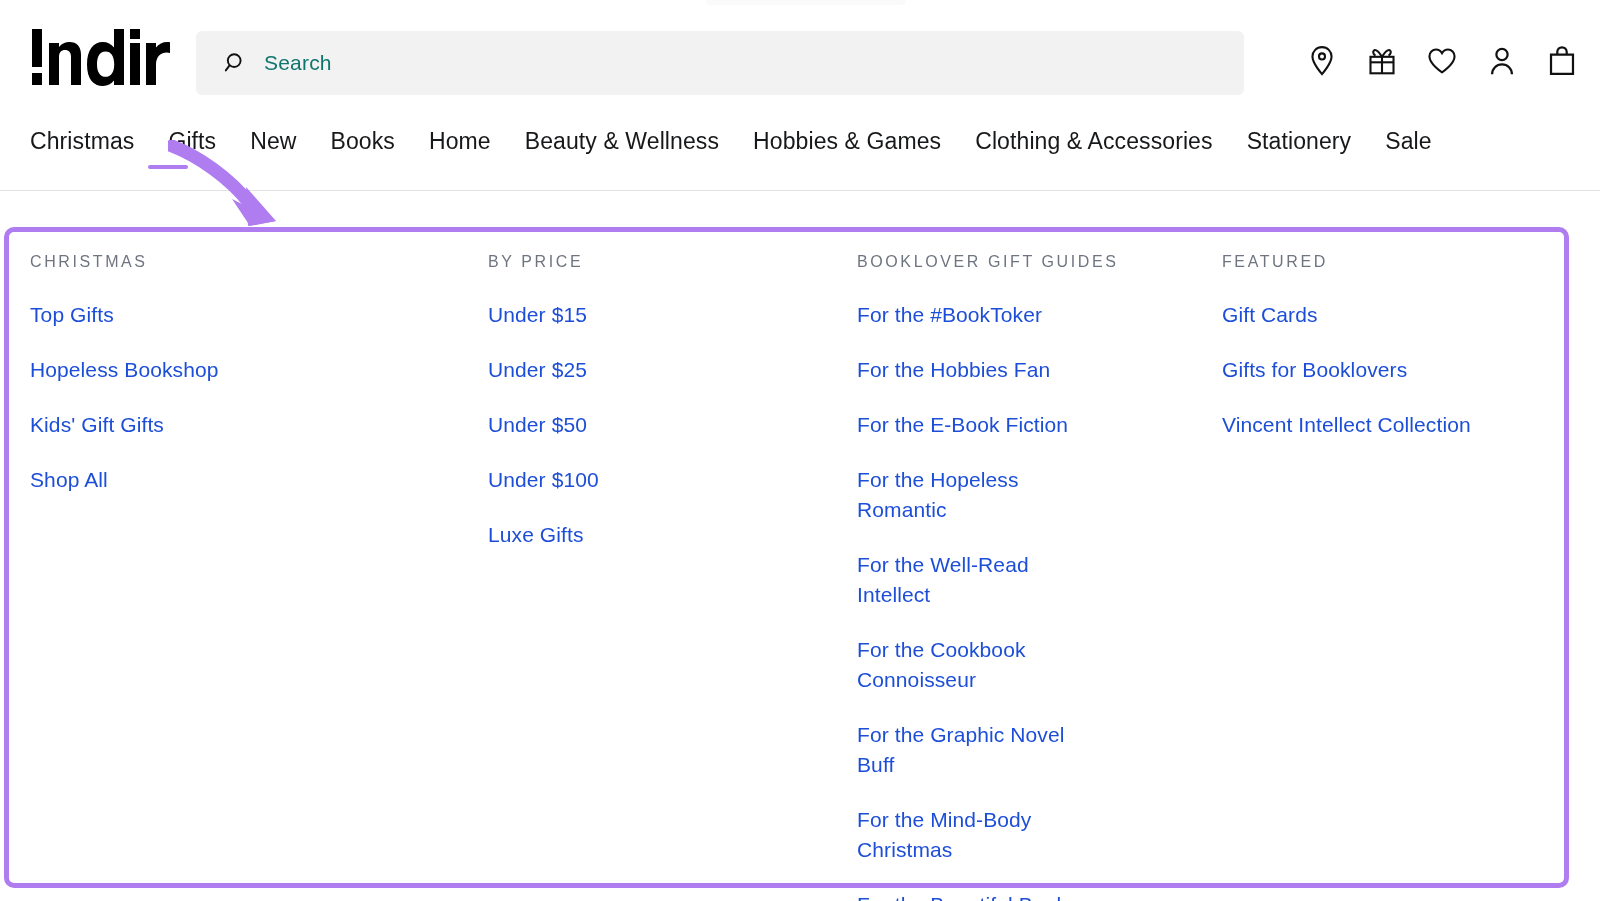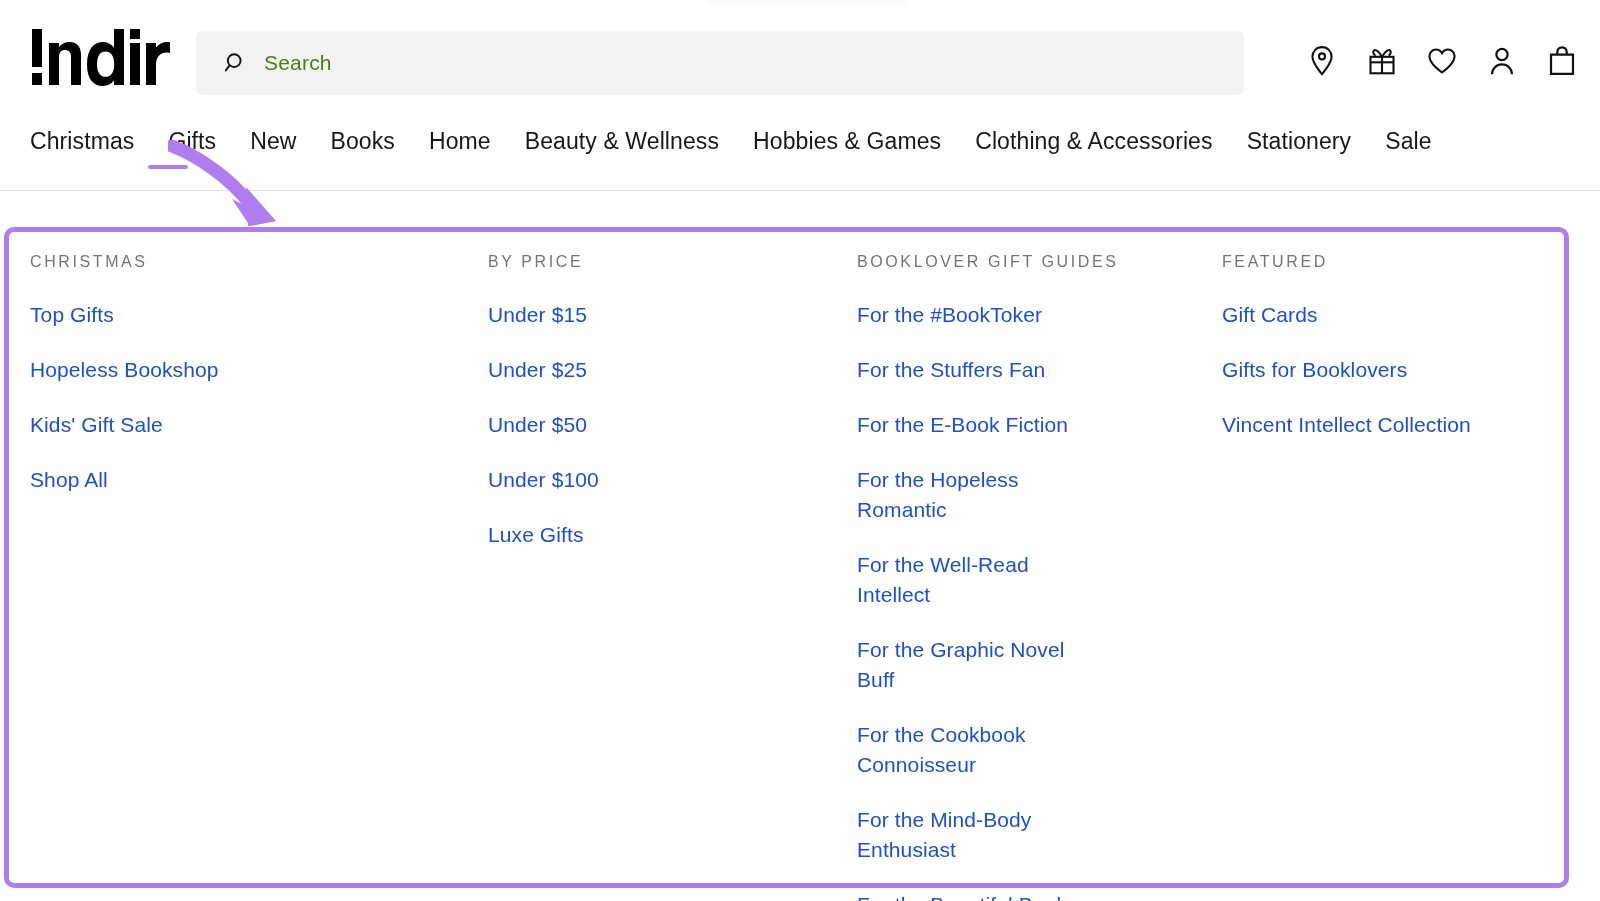--- a/index.html
+++ b/index.html
@@ -65,21 +65,21 @@
   }
   .search-icon {
     width: 24px;
     height: 24px;
     flex: 0 0 auto;
     display: block;
   }
   .search-placeholder {
     margin-left: 16px;
     font-size: 21px;
-    color: #4d7c0f;
+    color: #0f766e;
     letter-spacing: 0.2px;
     font-family: "Liberation Sans", sans-serif;
   }
 
   .header-icons {
     position: absolute;
     right: 36px;
     top: 44px;
     display: flex;
     align-items: center;
@@ -295,47 +295,47 @@
   <div class="nav-divider"></div>
 
   <div class="megamenu">
     <div class="menu-cols">
 
       <div class="menu-col col-christmas">
         <div class="col-heading">CHRISTMAS</div>
         <ul class="col-list">
           <li>Top Gifts</li>
           <li>Hopeless Bookshop</li>
-          <li>Kids' Gift Sale</li>
+          <li>Kids' Gift Gifts</li>
           <li>Shop All</li>
         </ul>
       </div>
 
       <div class="menu-col col-price">
         <div class="col-heading">BY PRICE</div>
         <ul class="col-list">
           <li>Under $15</li>
           <li>Under $25</li>
           <li>Under $50</li>
           <li>Under $100</li>
           <li>Luxe Gifts</li>
         </ul>
       </div>
 
       <div class="menu-col col-guides">
         <div class="col-heading">BOOKLOVER GIFT GUIDES</div>
         <ul class="col-list">
           <li>For the #BookToker</li>
-          <li>For the Stuffers Fan</li>
+          <li>For the Hobbies Fan</li>
           <li>For the E-Book Fiction</li>
           <li>For the Hopeless Romantic</li>
           <li>For the Well-Read Intellect</li>
+          <li>For the Cookbook Connoisseur</li>
           <li>For the Graphic Novel Buff</li>
-          <li>For the Cookbook Connoisseur</li>
-          <li>For the Mind-Body Enthusiast</li>
+          <li>For the Mind-Body Christmas</li>
           <li class="wrap">For the Beautiful Books Collector</li>
 
         </ul>
       </div>
 
       <div class="menu-col col-featured">
         <div class="col-heading">FEATURED</div>
         <ul class="col-list">
           <li>Gift Cards</li>
           <li>Gifts for Booklovers</li>

